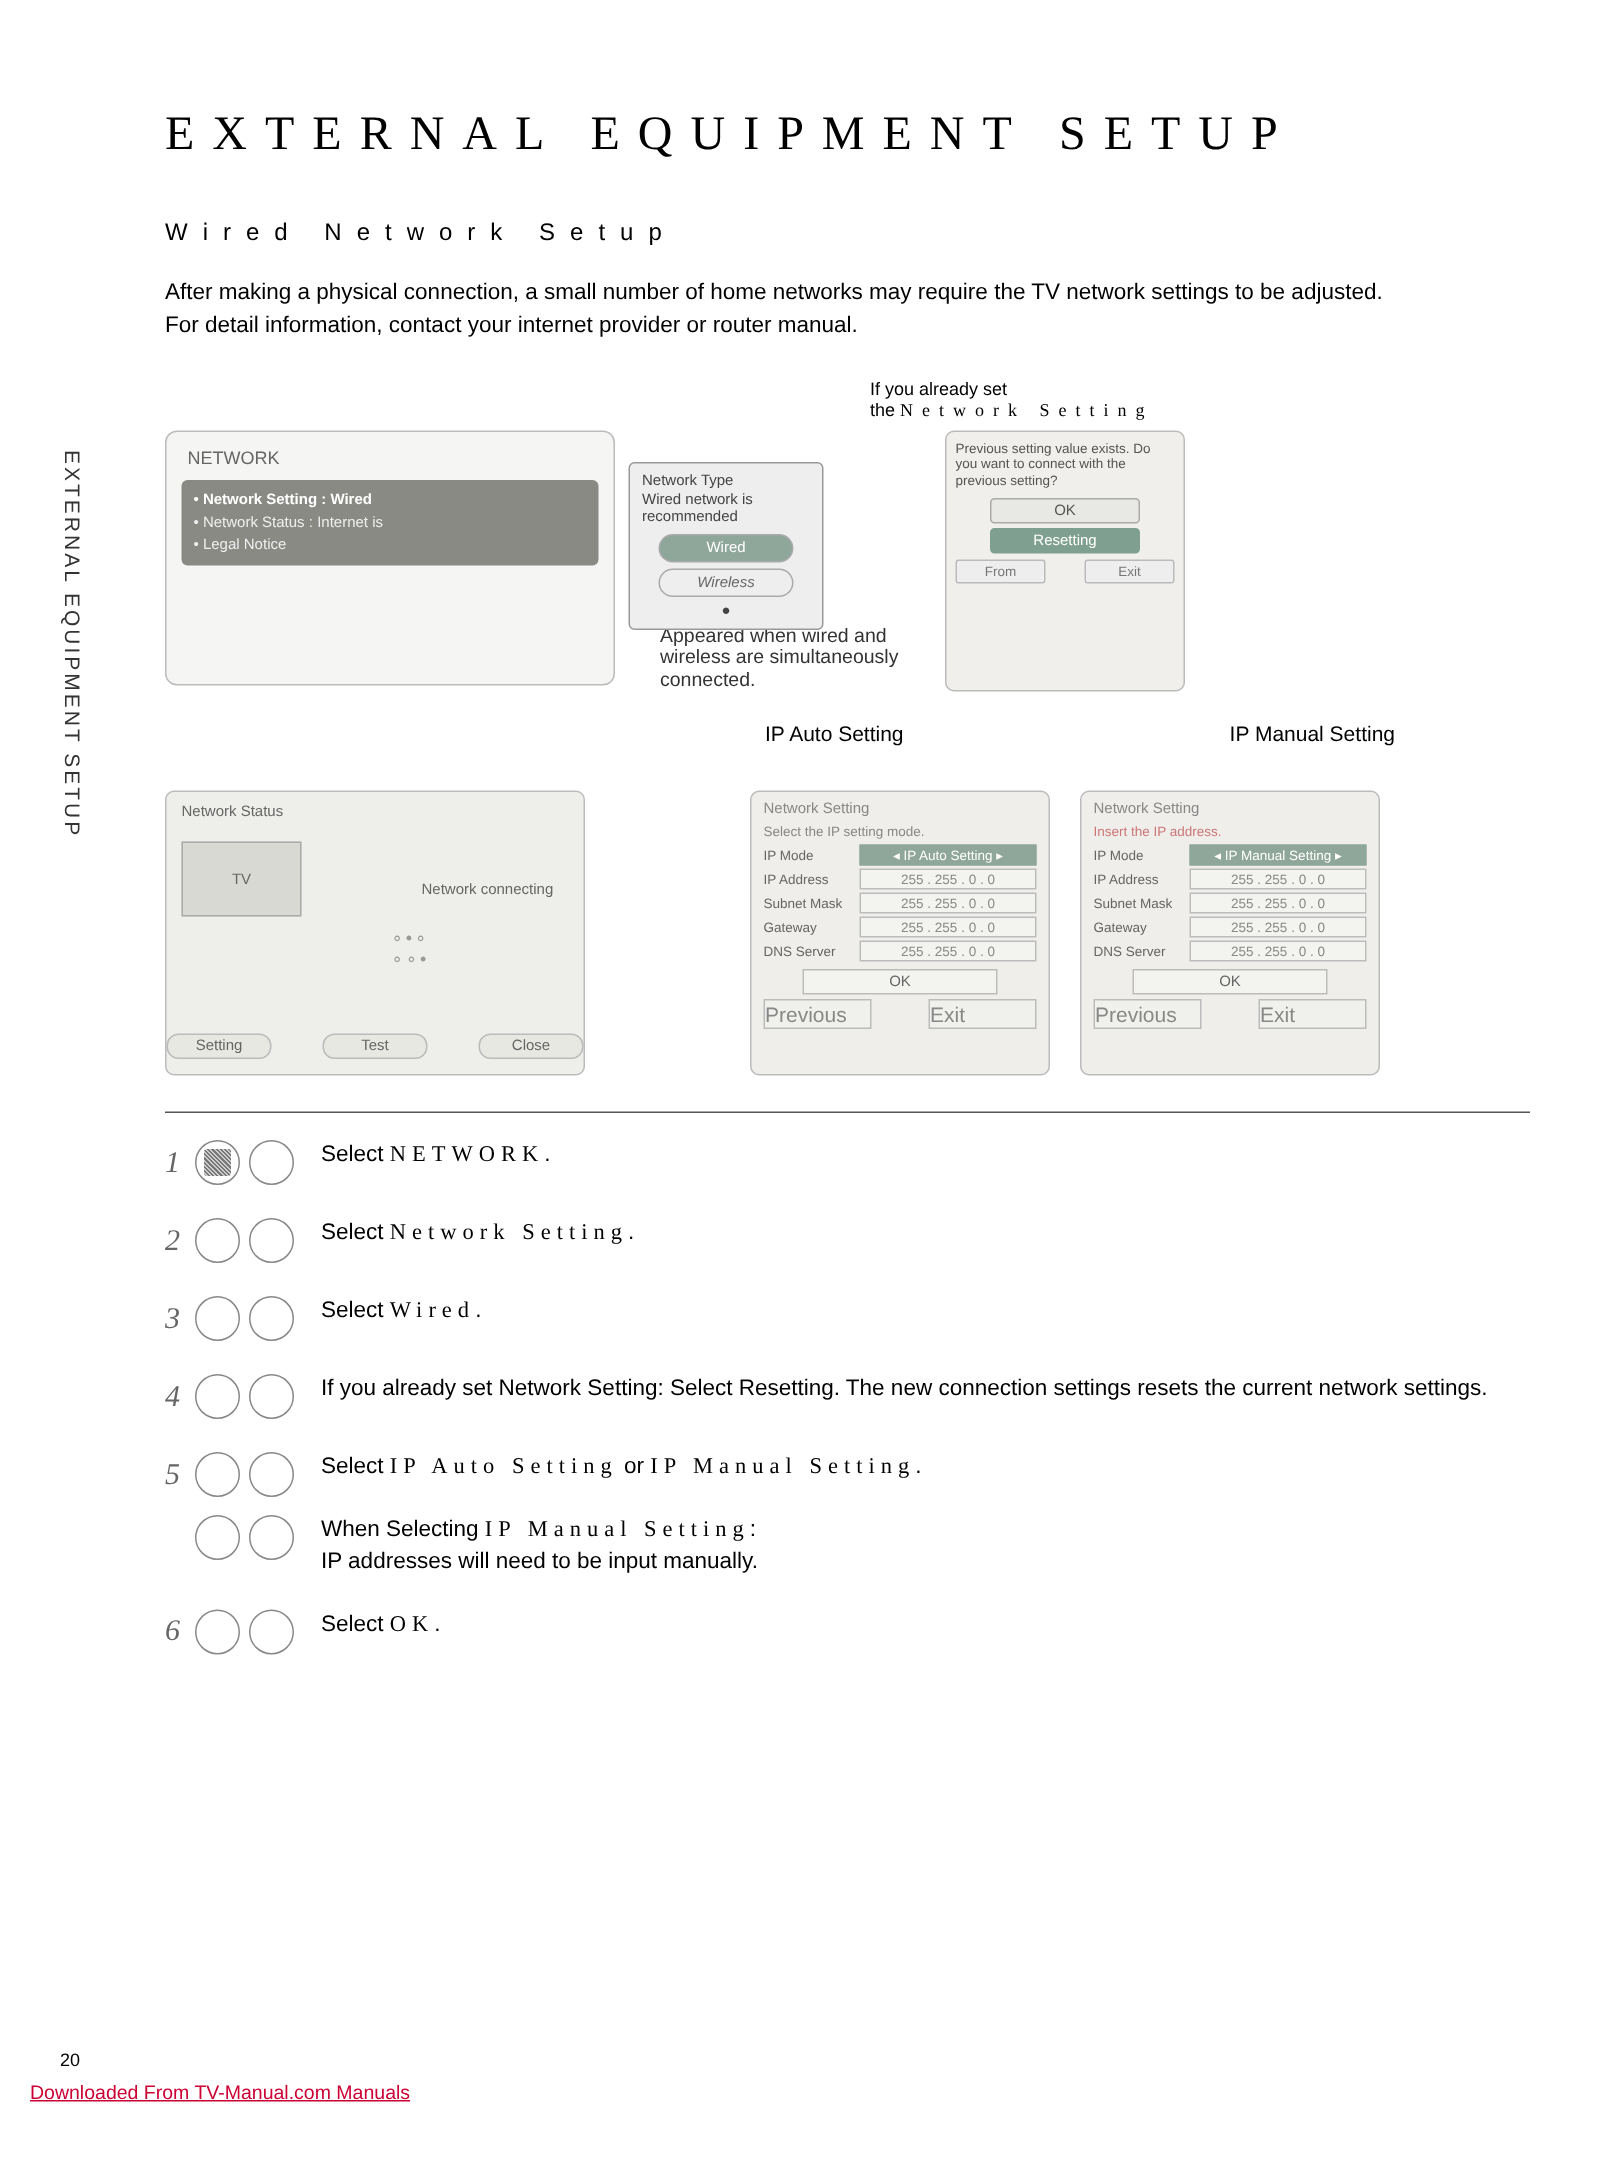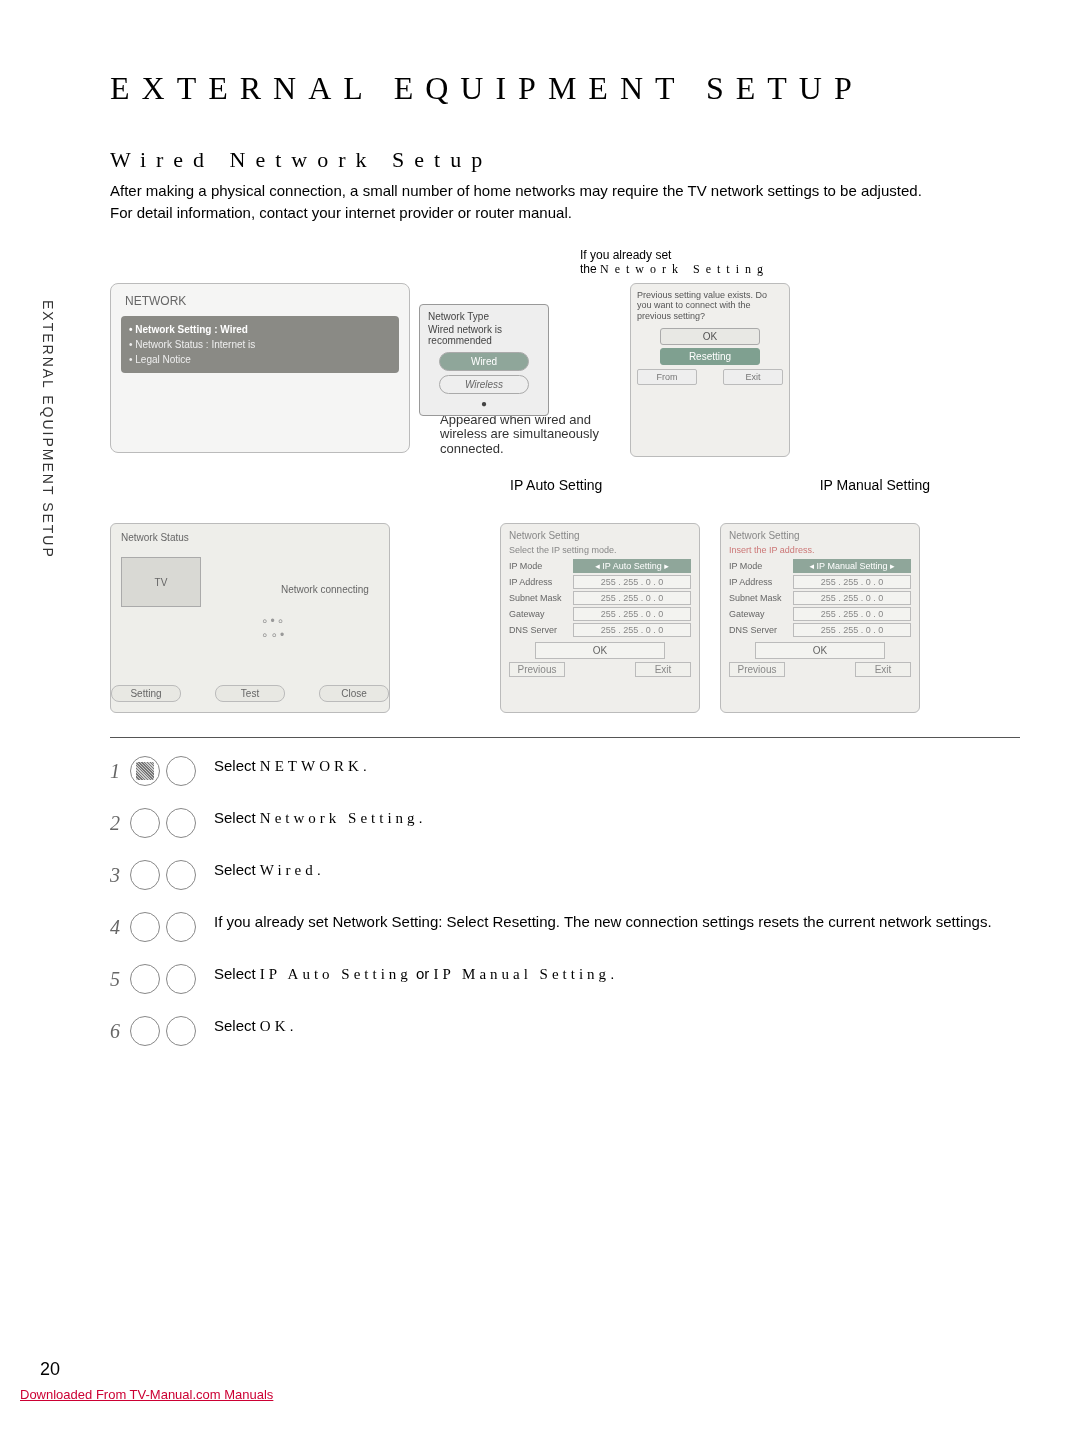--- a/index.html
+++ b/index.html
@@ -25,24 +25,24 @@
   }
   .main { margin-left: 70px; }
   .h1 {
     font-size: 32px;
     letter-spacing: 12px;
     font-weight: 400;
     margin-bottom: 40px;
     font-family: "Times New Roman", serif;
   }
   .h2 {
-    font-size: 22px;
+    font-size: 16px;
     letter-spacing: 10px;
-    margin-bottom: 8px;
-    font-family: Liberation Serif, serif;
+    margin-bottom: 20px;
+    font-family: Liberation Sans, sans-serif;
   }
   .intro p { font-size: 15px; line-height: 1.35; margin-bottom: 2px; }
   .already { font-size: 12px; margin-top: 24px; margin-left: 470px; }
   .already .ns { letter-spacing: 6px; font-family: "Times New Roman", serif; }
 
   .row1 { display: flex; gap: 30px; margin-top: 6px; }
   .row2 { display: flex; gap: 20px; margin-top: 30px; }
 
   
   .panel {
@@ -92,21 +92,21 @@
     padding:6px 8px 6px; font-size:10px; color:#666;
   }
   .netbox .nt { font-size:10px; margin-bottom:4px; color:#888; }
   .netbox .sub { font-size:9px; color:#888; margin-bottom:4px; }
   .kv { display:flex; align-items:center; margin:2px 0; gap:4px; }
   .kv .k { width:60px; font-size:9px; }
   .kv .v { flex:1; border:1px solid #bbb; padding:1px 4px; font-size:9px; text-align:center; background:#f3f3f0; color:#888; }
   .kv .vsel { flex:1; border:1px solid #8fa69a; background:#8fa69a; color:#fff; padding:1px 4px; font-size:9px; text-align:center; }
   .okbtn { margin:5px auto 3px; width:130px; border:1px solid #bbb; text-align:center; padding:2px 0; font-size:10px; background:#f3f3f0; }
   .pe { display:flex; justify-content:space-between; }
-  .pe div { width:56px; border:1px solid #bbb; text-align:center; padding:1px 0; font-size:10px; background:#f0f0ec; color:#888; }
+  .pe div { width:72px; border:1px solid #bbb; text-align:left; padding:1px 0; font-size:14px; background:#f0f0ec; color:#888; }
 
   .status {
     width:280px; height:190px; background:#eeeeea; border:1px solid #bbb; border-radius:6px;
     padding:8px 10px; font-size:10px; color:#666; position:relative;
   }
   .status .tvbox { width:80px; height:50px; border:1px solid #aaa; background:#d9d9d4; display:flex; align-items:center; justify-content:center; margin-top:14px; font-size:10px; }
   .status .dotarea { position:absolute; left:150px; top:90px; font-size:12px; color:#999; letter-spacing:2px; }
   .status .btnrow { position:absolute; left:0; right:0; bottom:10px; display:flex; justify-content:space-between; }
   .status .btnrow div { width:70px; border:1px solid #bbb; background:#e8e8e3; text-align:center; padding:2px 0; font-size:10px; border-radius:8px; }
 
@@ -115,21 +115,21 @@
   .steps { }
   .step { display:flex; align-items:flex-start; gap:14px; margin:8px 0 22px; }
   .numicons { display:flex; align-items:center; gap:6px; width:90px; position:relative; }
   .num { font-size:20px; font-style:italic; font-family:"Times New Roman",serif; color:#666; width:14px; }
   .ring { width:30px; height:30px; border:1.5px solid #888; border-radius:50%; display:flex; align-items:center; justify-content:center; }
   .ring2 { width:30px; height:30px; border:1.5px solid #888; border-radius:50%; }
   .ring .hatch { width:18px; height:18px; background:repeating-linear-gradient(45deg,#777,#777 1px,#ccc 1px,#ccc 2px); border-radius:2px; }
   .sbody { font-size:15px; line-height:1.35; max-width:780px; }
   .sbody .kw { letter-spacing:4px; font-family:"Times New Roman",serif; }
 
-  .pagenum { position:absolute; left:40px; bottom:60px; font-size:18px; }
+  .pagenum { position:absolute; left:40px; bottom:60px; font-size:12px; }
   .dl { position:absolute; left:20px; bottom:38px; font-size:13px; color:#c03;text-decoration:underline; }
 
   .small-note { font-size:10px; }
 </style>
 </head>
 <body>
 
 <div class="vtab">EXTERNAL EQUIPMENT SETUP</div>
 
 <div class="main">
@@ -314,20 +314,31 @@
       <div class="numicons">
         <span class="num">5</span>
         <span class="ring2"></span>
         <span class="ring2"></span>
       </div>
       <div class="sbody">
         <span>Select </span><span class="kw">IP Auto Setting</span><span> or </span><span class="kw">IP Manual Setting</span><span>.</span>
       </div>
     </div>
 
+    <div class="step" style="margin-top:-10px;">
+      <div class="numicons">
+        <span class="num"></span>
+        <span class="ring2"></span>
+        <span class="ring2"></span>
+      </div>
+      <div class="sbody">
+        <span>When Selecting </span><span class="kw">IP Manual Setting</span><span>:</span><br>
+        <span>IP addresses will need to be input manually.</span>
+      </div>
+    </div>
 
     <div class="step">
       <div class="numicons">
         <span class="num">6</span>
         <span class="ring2"></span>
         <span class="ring2"></span>
       </div>
       <div class="sbody">
         <span>Select </span><span class="kw">OK</span><span>.</span>
       </div>

